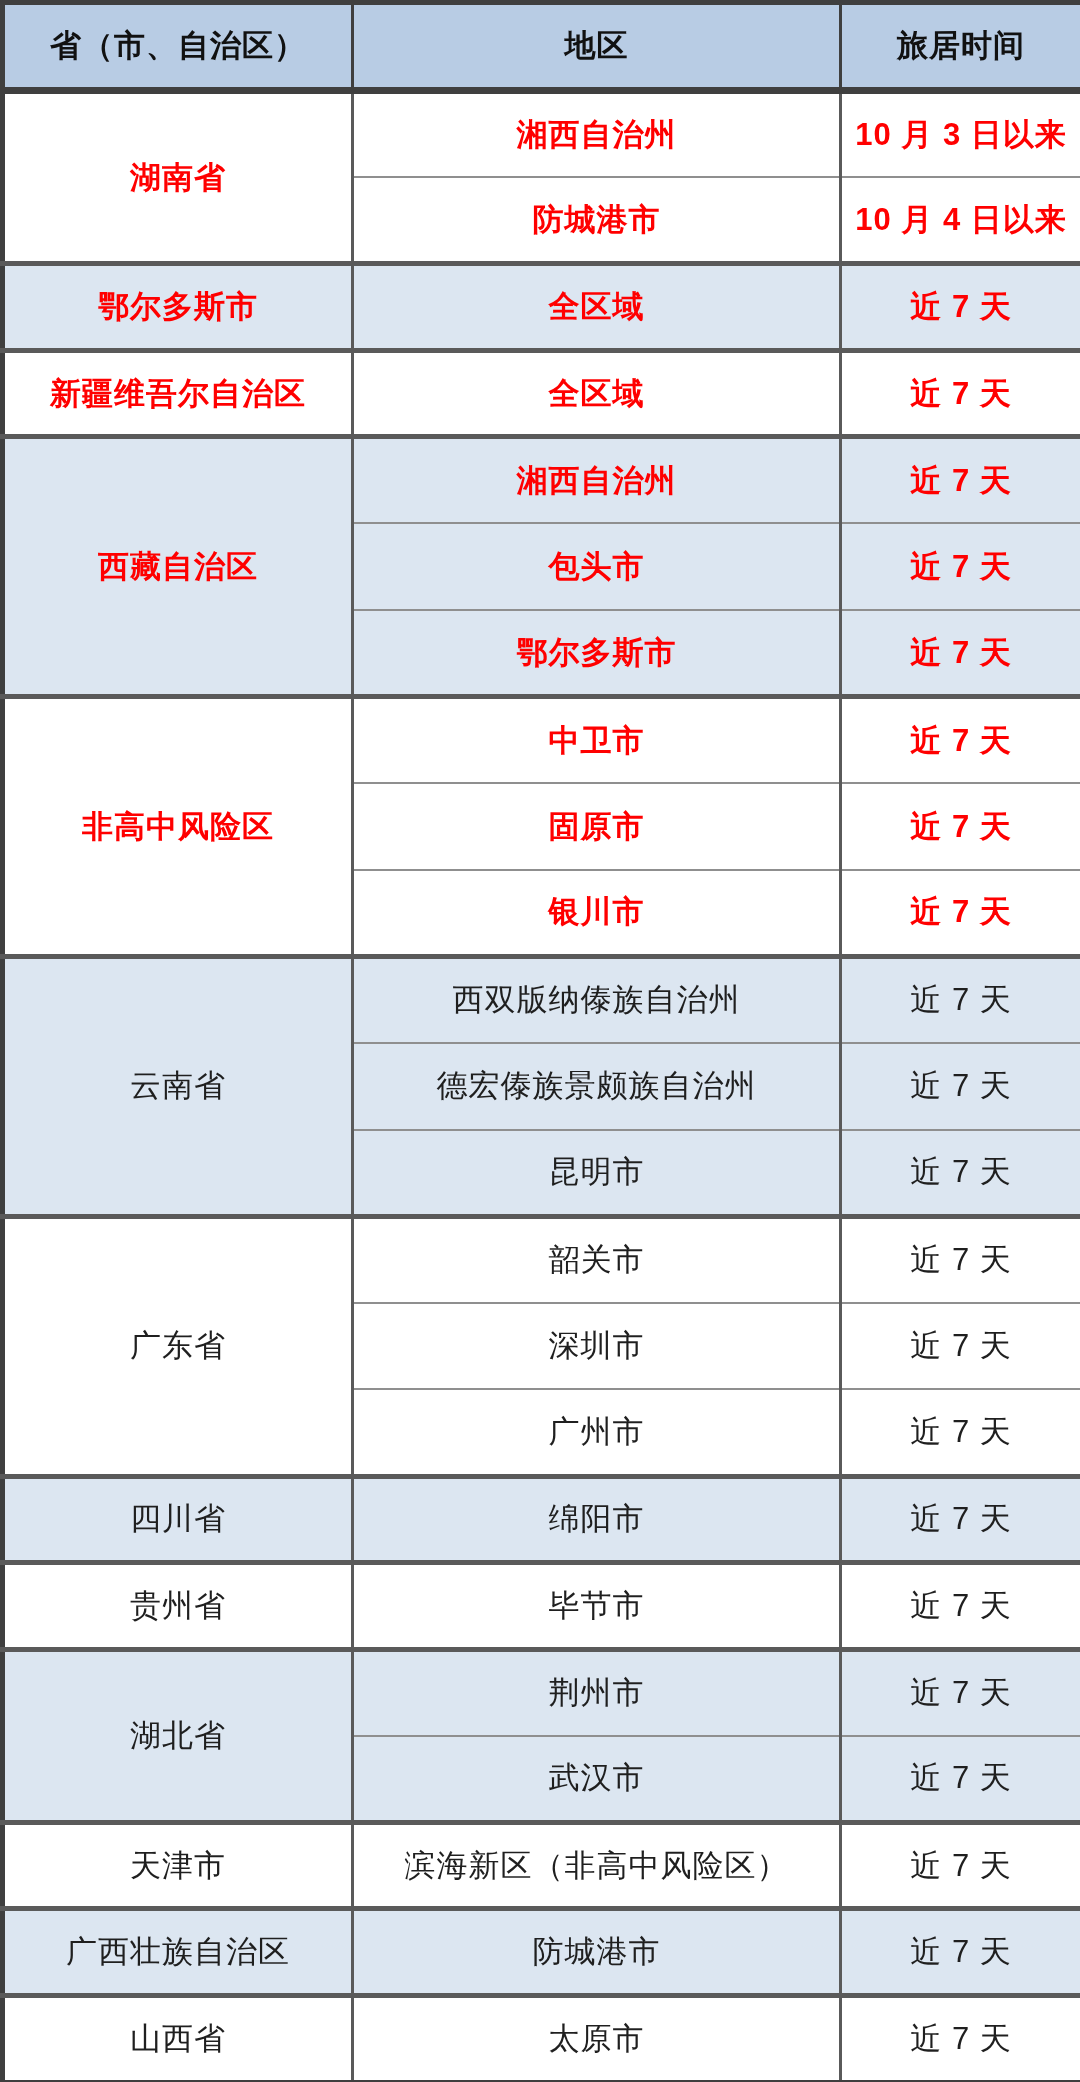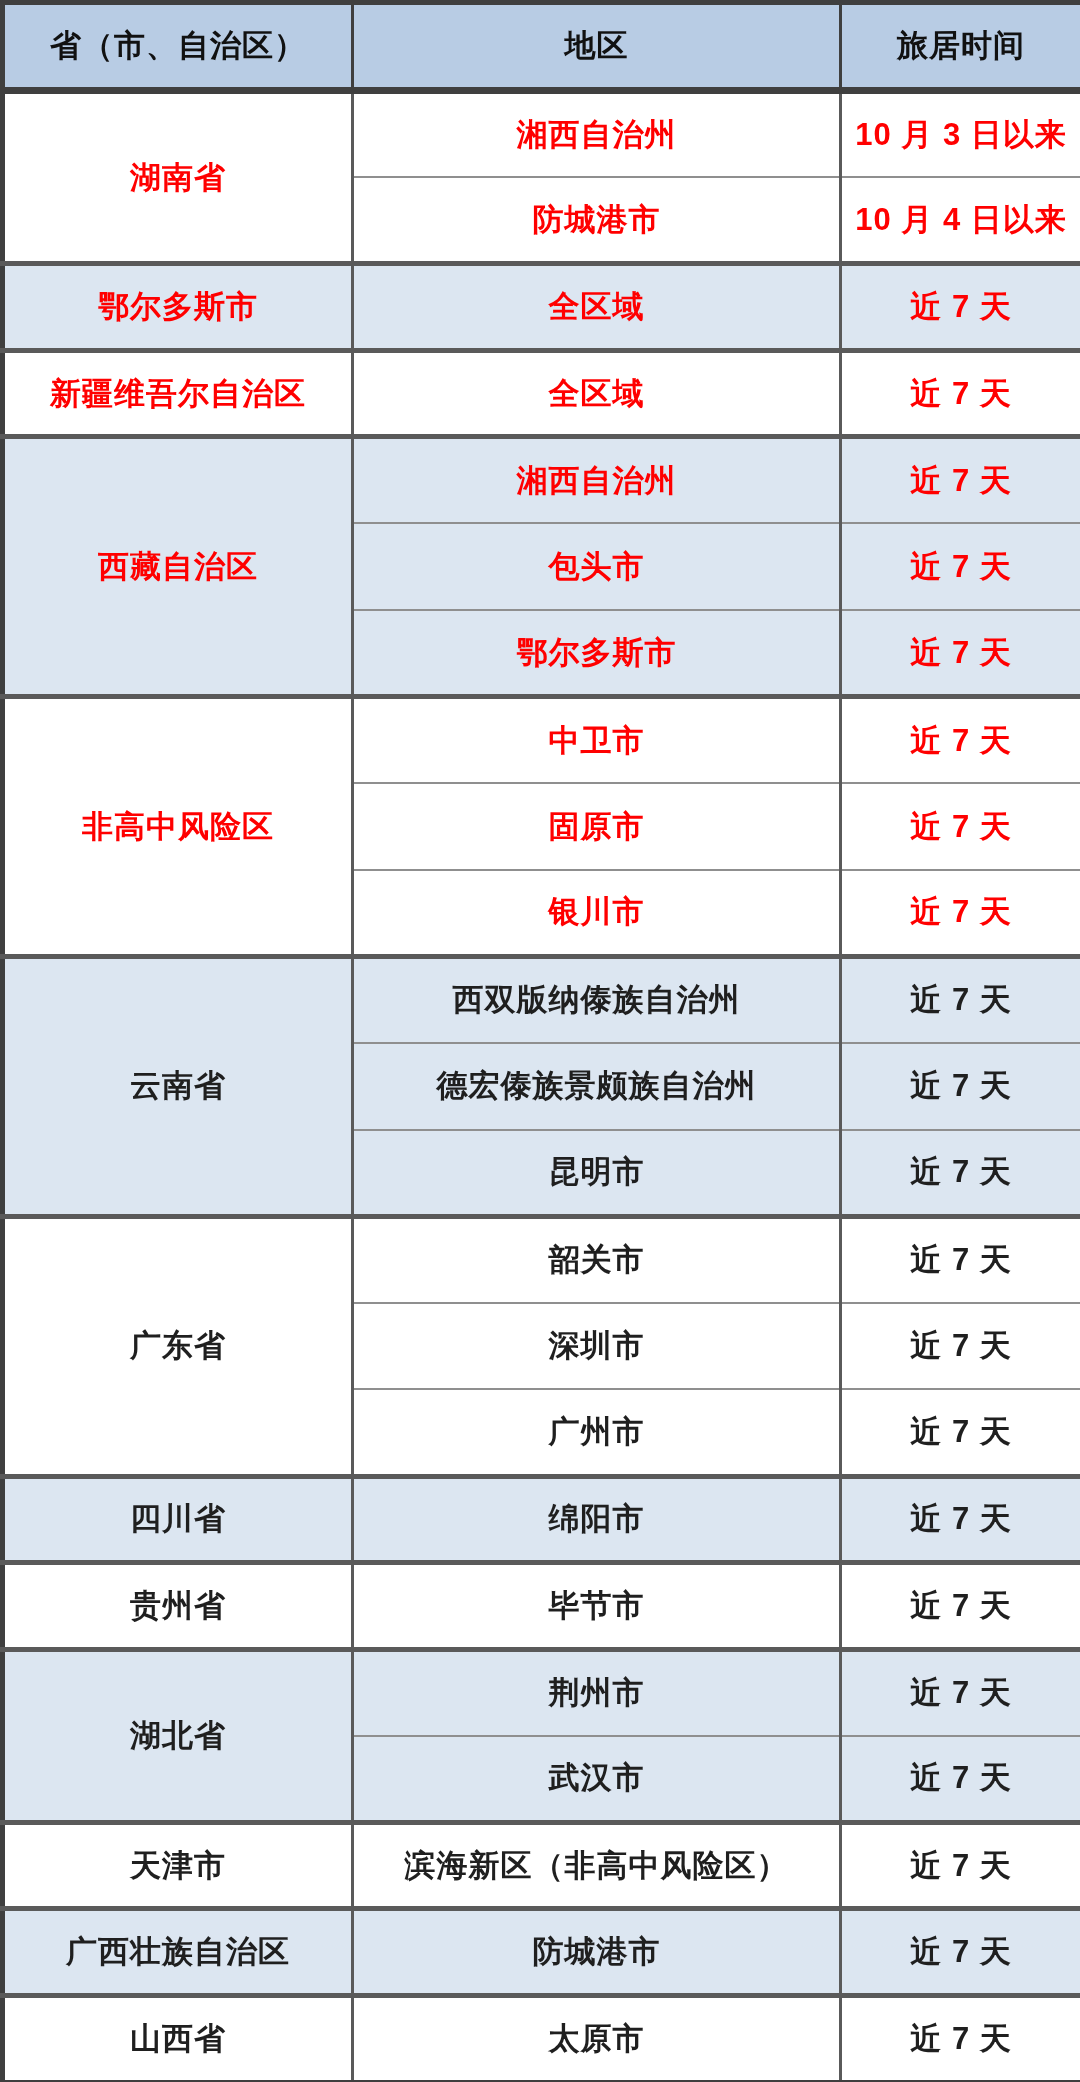--- a/index.html
+++ b/index.html
@@ -54,21 +54,21 @@
     height: 86.6px;
     border-left: 3px solid var(--border-mid);
     border-right: 3px solid var(--border-mid);
     letter-spacing: 1px;
     overflow: hidden;
     white-space: nowrap;
   }
   tr.group-start td { border-top: 5px solid var(--border-mid); }
   tr.group-mid td   { border-top: 2px solid var(--border-light); }
   td.style-red   { color: var(--red-text); font-weight: 700; }
-  td.style-black { color: var(--black-text); font-weight: 700; }
+  td.style-black { color: var(--black-text); font-weight: 400; }
   td.bg-blue  { background: var(--band-blue); }
   td.bg-white { background: var(--band-white); }
 </style>
 </head>
 <body>
 
 <div class="page">
   <table class="travel-table">
     <colgroup>
       <col class="c-province">

